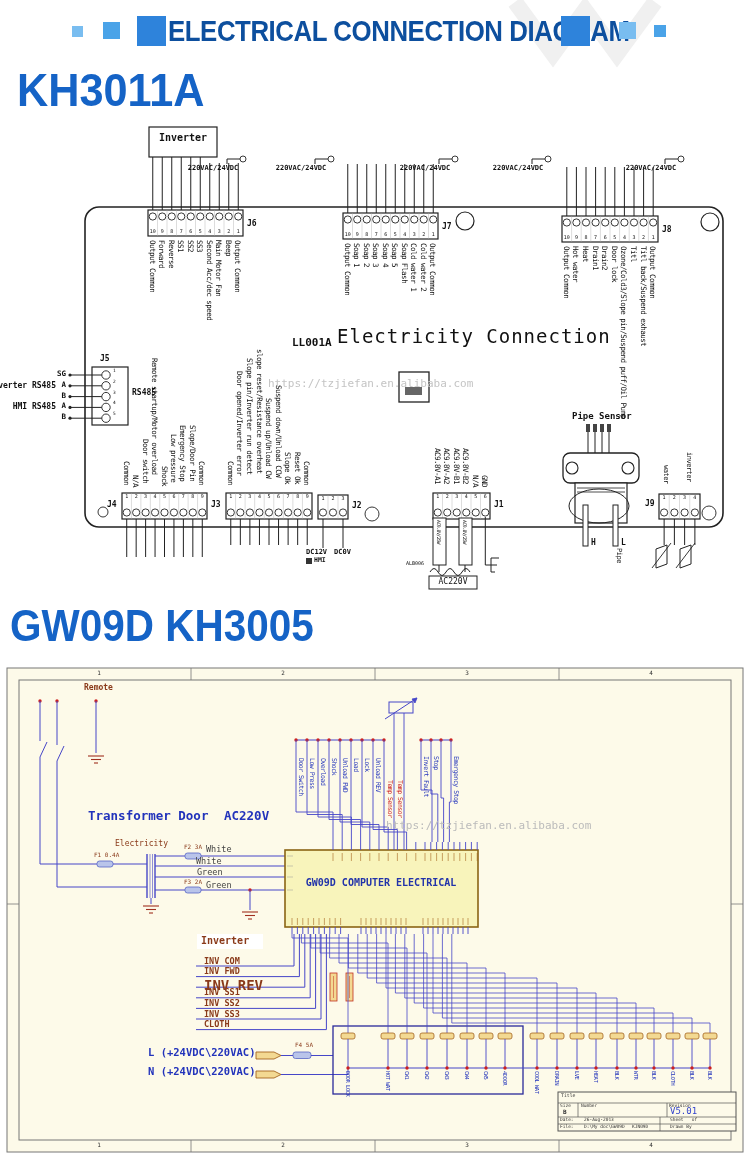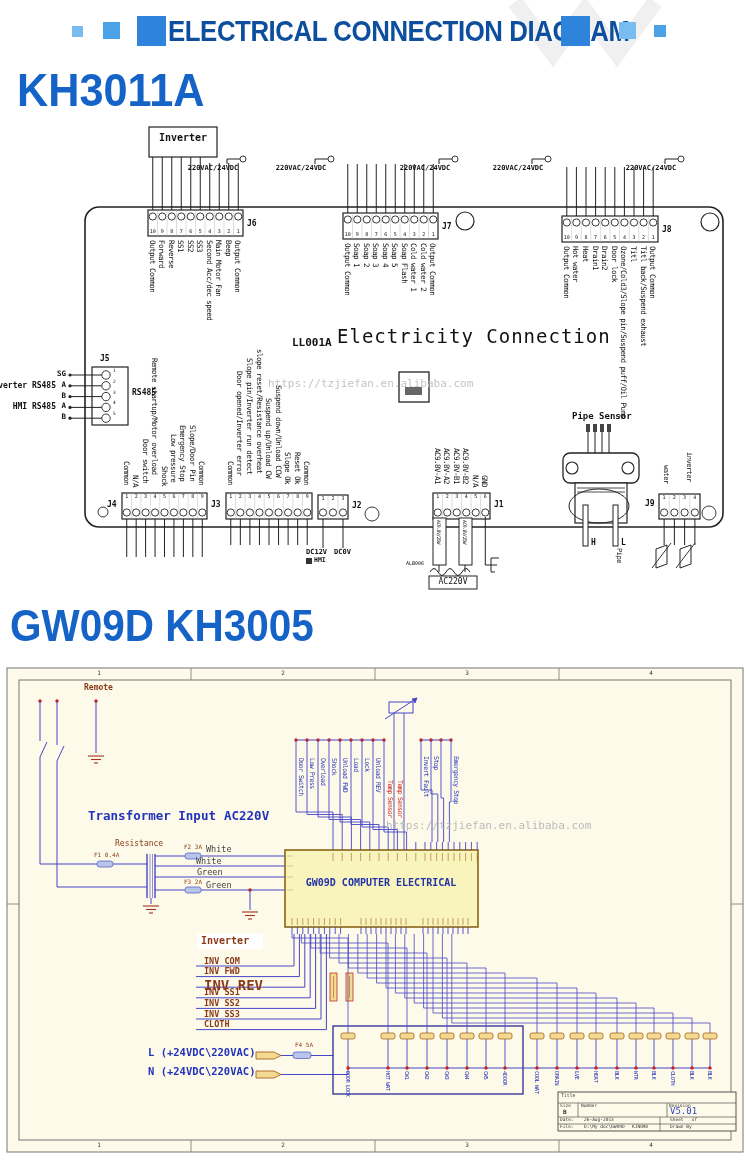--- a/index.html
+++ b/index.html
@@ -743,23 +743,23 @@
       <div class="lab" style="left: 99px; font-size: 6px; color: rgb(51, 51, 51); transform: translateX(-50%); top: 670px;">1</div>
       <div class="lab" style="left: 99px; font-size: 6px; color: rgb(51, 51, 51); transform: translateX(-50%); top: 1142px;">1</div>
       <div class="lab" style="left: 283px; font-size: 6px; color: rgb(51, 51, 51); transform: translateX(-50%); top: 670px;">2</div>
       <div class="lab" style="left: 283px; font-size: 6px; color: rgb(51, 51, 51); transform: translateX(-50%); top: 1142px;">2</div>
       <div class="lab" style="left: 467px; font-size: 6px; color: rgb(51, 51, 51); transform: translateX(-50%); top: 670px;">3</div>
       <div class="lab" style="left: 467px; font-size: 6px; color: rgb(51, 51, 51); transform: translateX(-50%); top: 1142px;">3</div>
       <div class="lab" style="left: 651px; font-size: 6px; color: rgb(51, 51, 51); transform: translateX(-50%); top: 670px;">4</div>
       <div class="lab" style="left: 651px; font-size: 6px; color: rgb(51, 51, 51); transform: translateX(-50%); top: 1142px;">4</div>
       <div class="lab" style="left: 84px; font-size: 8px; color: rgb(138, 58, 26); font-weight: bold; top: 684px;">Remote</div>
       <div class="lab" style="left: 94px; font-size: 6px; color: rgb(138, 58, 26); top: 852px;">F1 0.4A</div>
-      <div class="lab" style="left: 88px; font-size: 12.5px; color: rgb(34, 51, 187); font-weight: bold; top: 809px;">Transformer Input</div>
+      <div class="lab" style="left: 88px; font-size: 12.5px; color: rgb(34, 51, 187); font-weight: bold; top: 809px;">Transformer Door</div>
       <div class="lab" style="left: 224px; font-size: 12.5px; color: rgb(34, 51, 187); font-weight: bold; top: 809px;">AC220V</div>
-      <div class="lab" style="left: 115px; font-size: 8px; color: rgb(138, 58, 26); top: 840px;">Resistance</div>
+      <div class="lab" style="left: 115px; font-size: 8px; color: rgb(138, 58, 26); top: 840px;">Electricity</div>
       <div class="lab" style="left: 184px; font-size: 6px; color: rgb(138, 58, 26); top: 844px;">F2 3A</div>
       <div class="lab" style="left: 206px; font-size: 8.5px; color: rgb(68, 68, 68); top: 845px;">White</div>
       <div class="lab" style="left: 196px; font-size: 8.5px; color: rgb(68, 68, 68); top: 857px;">White</div>
       <div class="lab" style="left: 197px; font-size: 8.5px; color: rgb(68, 68, 68); top: 868px;">Green</div>
       <div class="lab" style="left: 184px; font-size: 6px; color: rgb(138, 58, 26); top: 879px;">F3 2A</div>
       <div class="lab" style="left: 206px; font-size: 8.5px; color: rgb(68, 68, 68); top: 881px;">Green</div>
       <div class="lab" style="left: 381px; font-size: 10px; color: rgb(34, 51, 170); font-weight: bold; transform: translateX(-50%); top: 878px;">GW09D COMPUTER ELECTRICAL</div>
       <div class="lab v" style="left: 297px; font-size: 6.5px; color: rgb(34, 51, 187); height: 45.9px; top: 758px;">Door Switch</div>
       <div class="lab v" style="left: 308px; font-size: 6.5px; color: rgb(34, 51, 187); height: 38.1px; top: 758px;">Low Press</div>
       <div class="lab v" style="left: 319px; font-size: 6.5px; color: rgb(34, 51, 187); height: 34.2px; top: 758px;">Overload</div>

